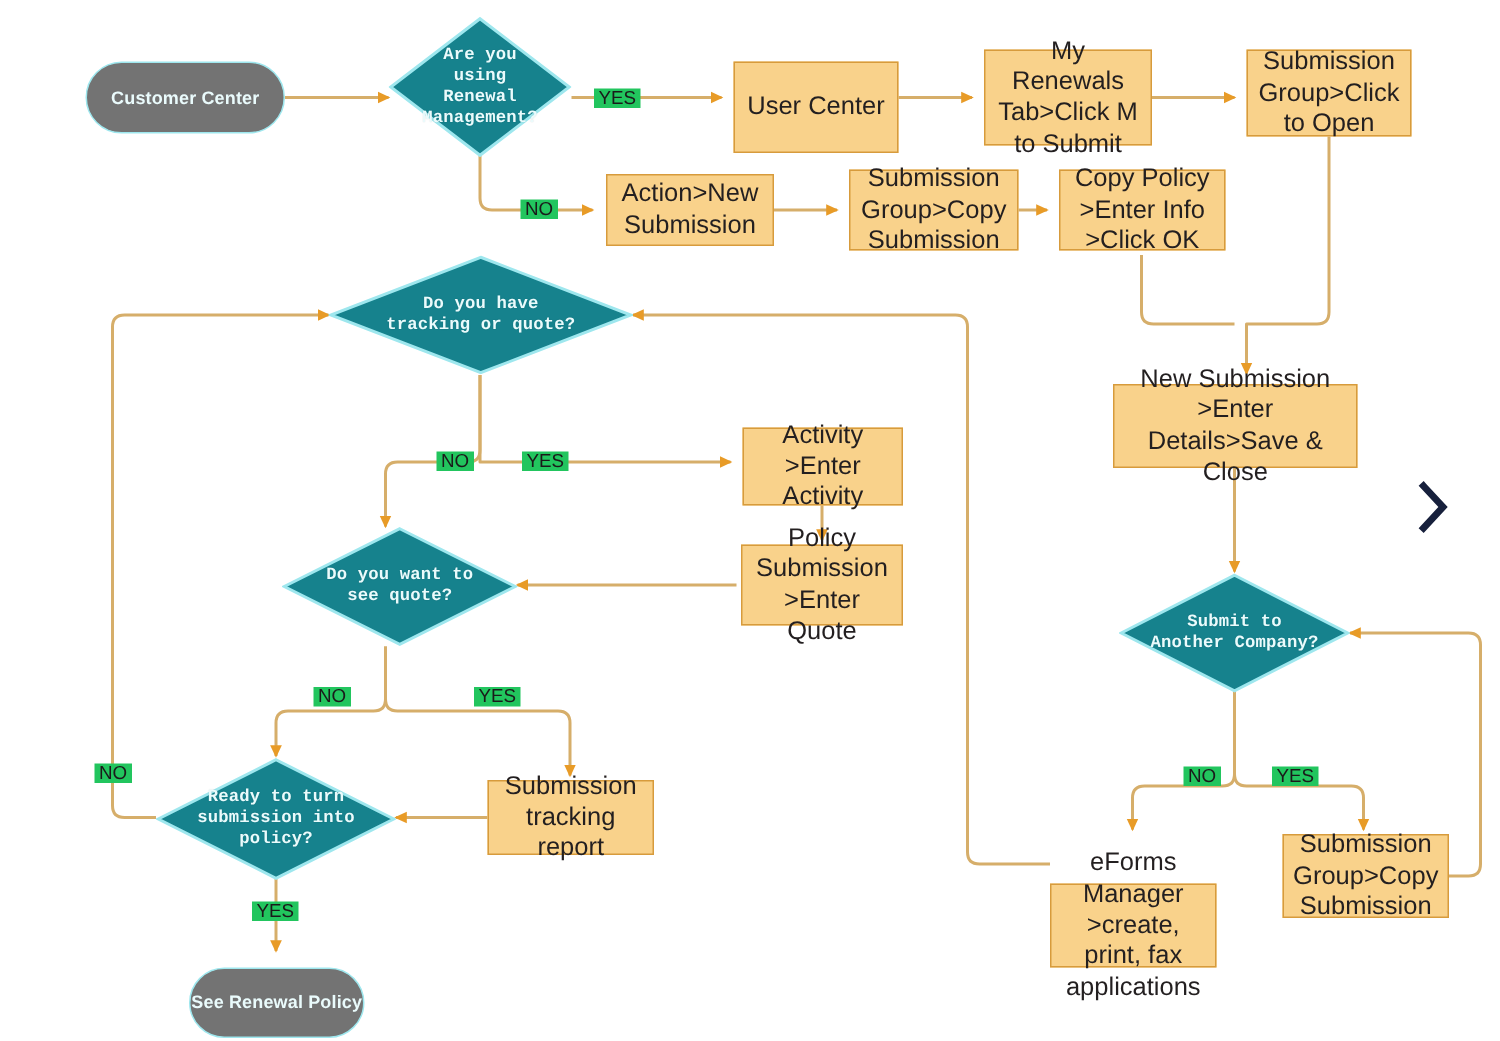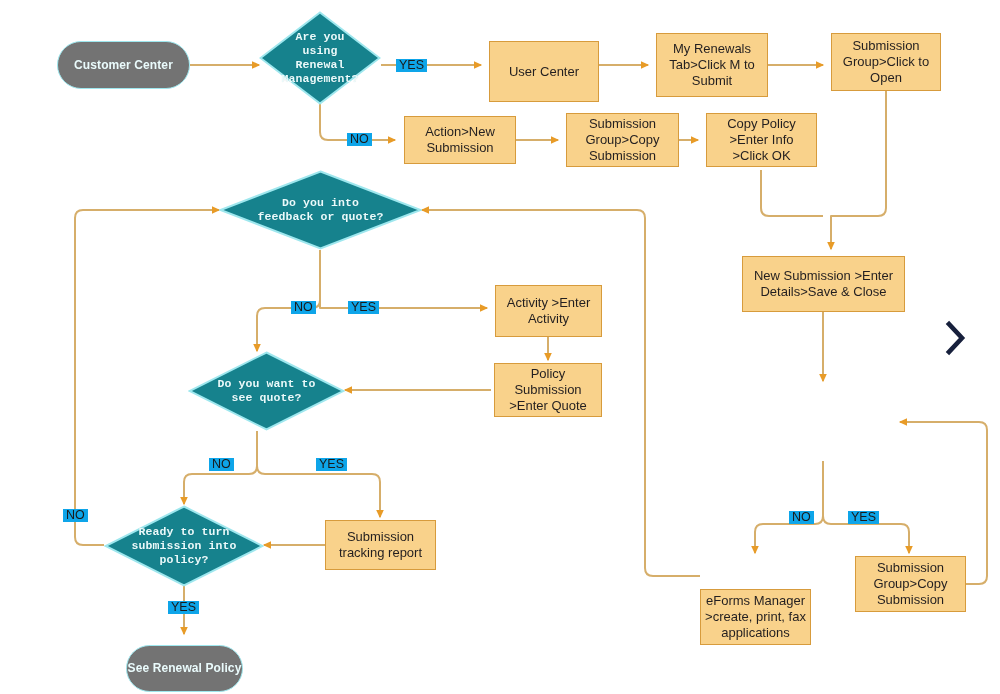--- a/index.html
+++ b/index.html
@@ -31,21 +31,21 @@
     display: flex;
     align-items: center;
     justify-content: center;
     text-align: center;
   }
   
   .proc {
     background: #F9D28B;
     border: 1px solid #D79B3C;
     color: #231F20;
-    font-size: 13px;
+    font-size: 17px;
     line-height: 1.22;
     z-index: 4;
   }
   .proc .txt { padding: 1px 4px; }
   
   .dec {
     z-index: 4;
   }
   .dec .dshape {
     position: absolute;
@@ -73,21 +73,21 @@
     font-weight: bold;
     line-height: 1.25;
     z-index: 4;
     letter-spacing: 0.1px;
   }
   
   .elabel {
     position: absolute;
     font-size: 12.5px;
     color: #1A1A1A;
-    background: #0ea5e9;
+    background: #22c55e;
     padding: 0 3px;
     z-index: 5;
     white-space: nowrap;
     line-height: 1;
   }
   
   .chev {
     position: absolute;
     z-index: 6;
     line-height: 1;
@@ -186,34 +186,40 @@
   </div>
 
   <div class="node proc" style="left:706px; top:113px; width:111px; height:54px;">
     <span class="txt">Copy Policy &gt;Enter Info &gt;Click OK</span>
   </div>
 
   <div class="node proc" style="left:742px; top:256px; width:163px; height:56px;">
     <span class="txt">New Submission &gt;Enter Details&gt;Save &amp; Close</span>
   </div>
 
+  <div class="node dec" style="left:746px; top:382px; width:154px; height:80px;">
+    <svg class="dshape" viewBox="0 0 154 80" preserveAspectRatio="none">
+      <polygon points="77,1.5 152.5,40 77,78.5 1.5,40" fill="#16828D" stroke="#9EE7EE" stroke-width="2"></polygon>
+    </svg>
+    <span class="dlabel">Submit to Another Company?</span>
+  </div>
 
   <div class="node proc" style="left:700px; top:556px; width:111px; height:56px;margin-top:33px;">
     <span class="txt">eForms Manager &gt;create, print, fax applications</span>
   </div>
 
   <div class="node proc" style="left:855px; top:556px; width:111px; height:56px;">
     <span class="txt">Submission Group&gt;Copy Submission</span>
   </div>
 
   <div class="node dec" style="left:219px; top:170px; width:203px; height:80px;">
     <svg class="dshape" viewBox="0 0 203 80" preserveAspectRatio="none">
       <polygon points="101.5,1.5 201.5,40 101.5,78.5 1.5,40" fill="#16828D" stroke="#9EE7EE" stroke-width="2"></polygon>
     </svg>
-    <span class="dlabel" style="width:68%;">Do you into feedback or quote?</span>
+    <span class="dlabel" style="width:68%;">Do you have tracking or quote?</span>
   </div>
 
   <div class="node proc" style="left:495px; top:285px; width:107px; height:52px;">
     <span class="txt">Activity &gt;Enter Activity</span>
   </div>
 
   <div class="node proc" style="left:494px; top:363px; width:108px; height:54px;">
     <span class="txt">Policy Submission &gt;Enter Quote</span>
   </div>
 

